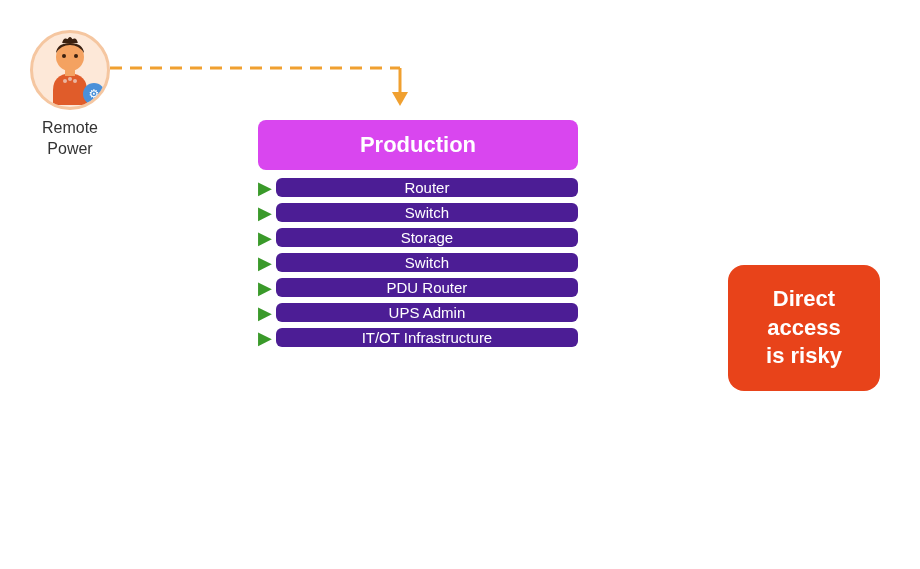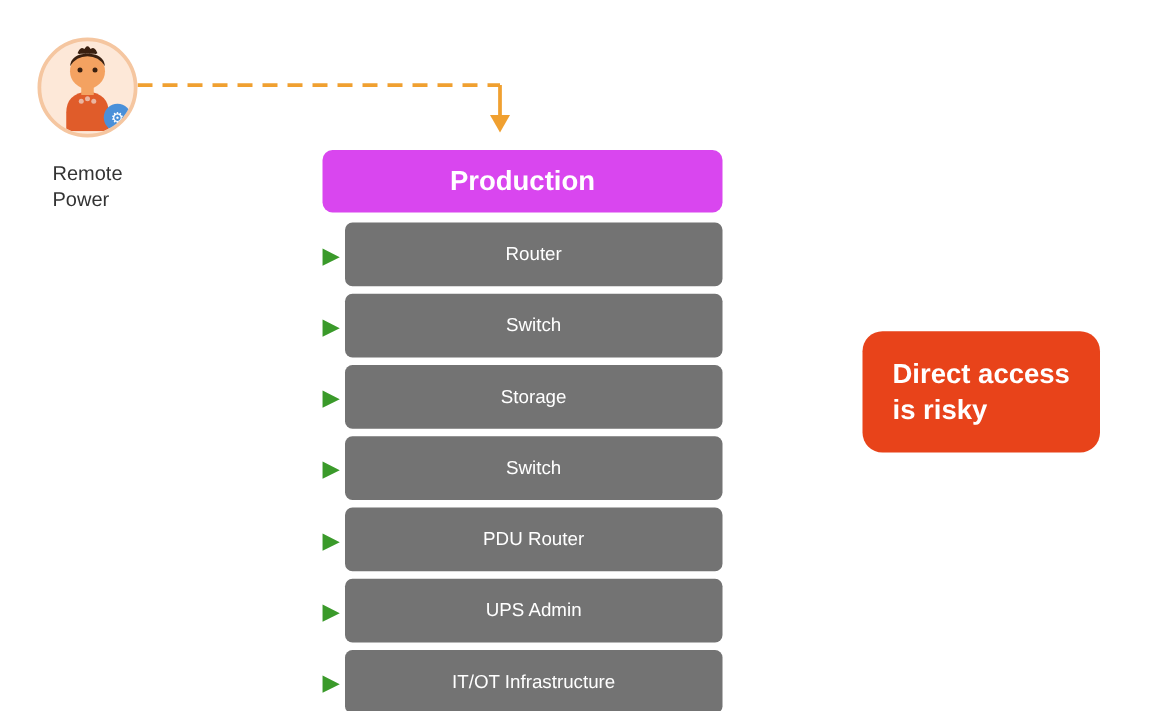--- a/index.html
+++ b/index.html
@@ -50,21 +50,22 @@
       background: #4a90d9;
       border-radius: 50%;
       display: flex;
       align-items: center;
       justify-content: center;
       color: white;
       font-size: 12px;
     }
 
     .admin-label {
-      margin-top: 20px;
+      margin-top: 8px;
+      text-align: center;
       font-size: 16px;
       font-weight: 500;
       color: #333;
       line-height: 1.3;
     }
 
     
     .dashed-arrow-svg {
       position: absolute;
       top: 48px;
@@ -113,42 +114,43 @@
     }
 
     .arrow-indicator {
       color: #3a9a2a;
       font-size: 18px;
       line-height: 1;
     }
 
     .item-box {
       flex: 1;
-      background: #737373;
-      color: white;
-      text-align: center;
-      padding: 17px 10px;
+      background: #4c1d95;
+      color: white;
+      text-align: center;
+      padding: 1px 10px;
       border-radius: 6px;
       font-size: 15px;
       font-weight: 400;
     }
 
     
     .direct-access-box {
       position: absolute;
       right: 40px;
       top: 265px;
       background: #e8431a;
       border-radius: 16px;
       padding: 20px 24px;
       color: white;
       font-size: 22px;
       font-weight: 700;
+      text-align: center;
       line-height: 1.3;
-      width: 190px;
+      width: 152px;
     }
   </style>
 </head>
 <body>
 
 <div class="remote-admin">
   <div class="avatar-circle">
     <svg class="avatar-svg" viewBox="0 0 70 70">
 
       <circle cx="35" cy="22" r="14" fill="#f4a261"></circle>

